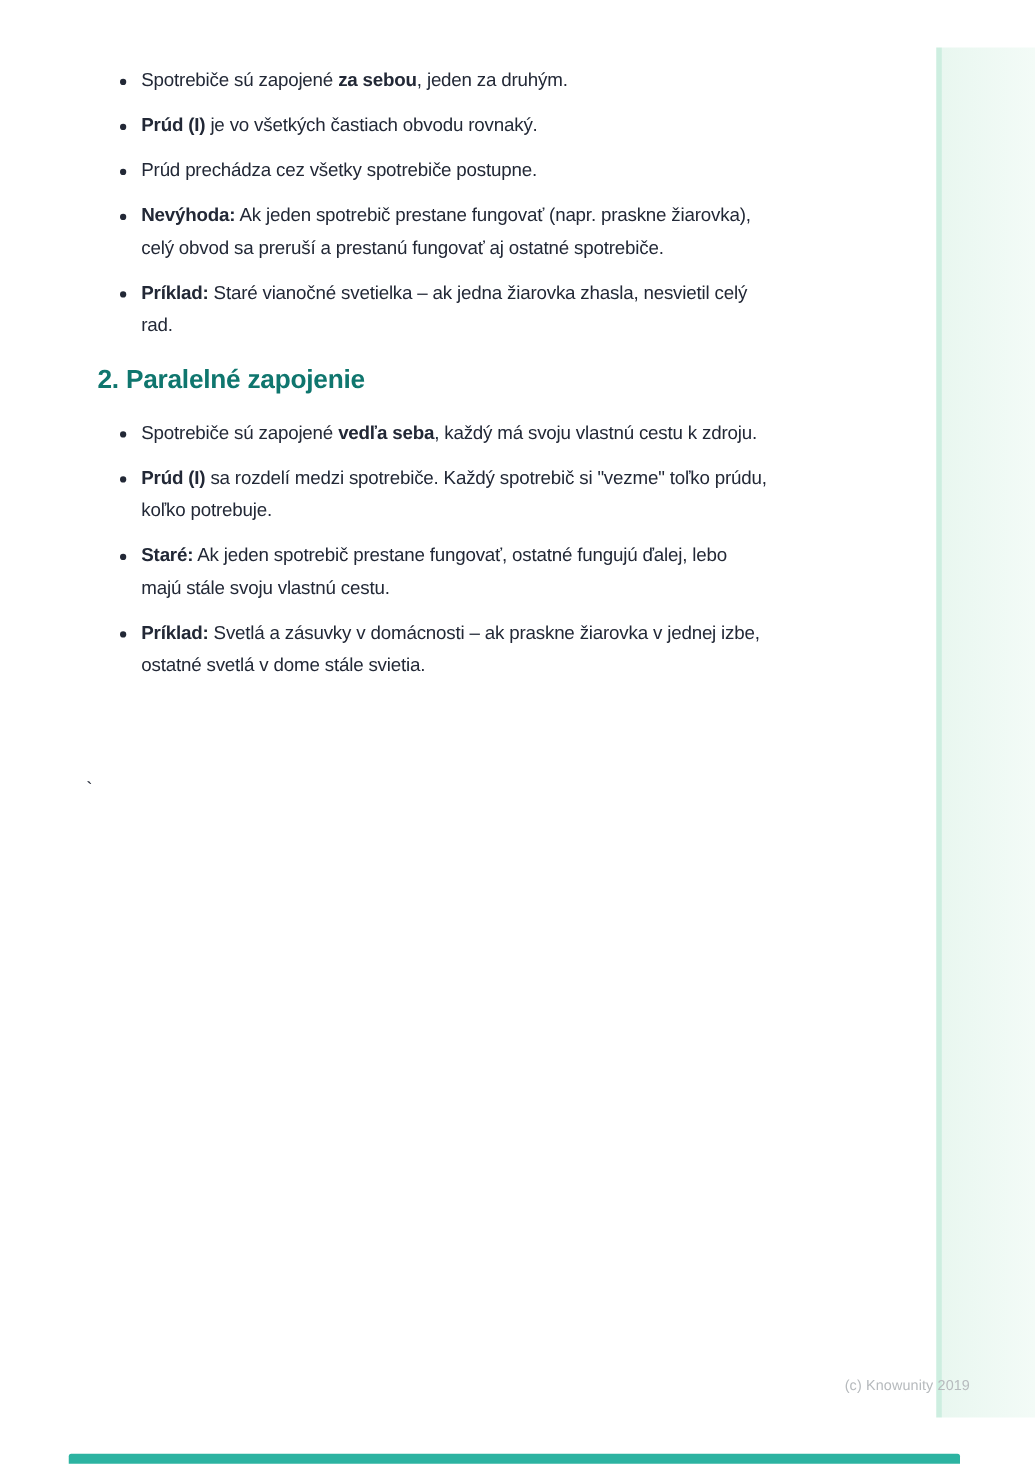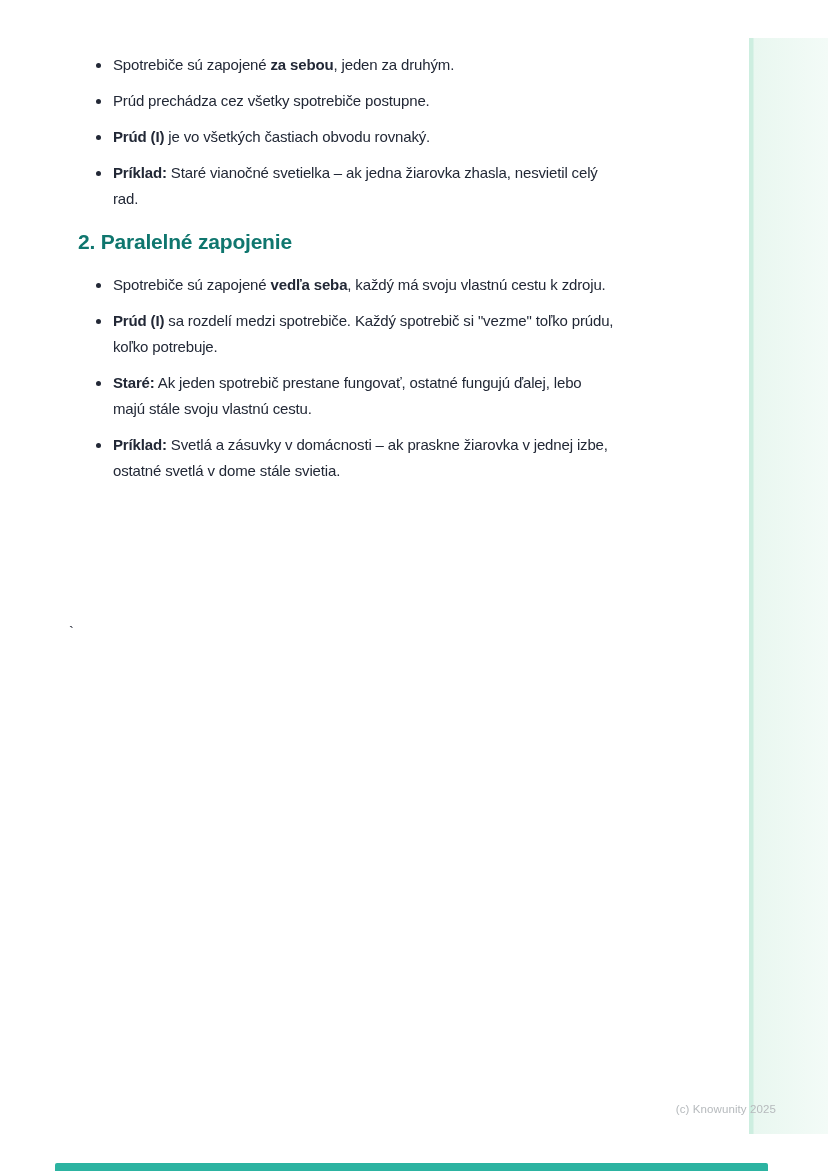--- a/index.html
+++ b/index.html
@@ -50,34 +50,35 @@
 </head>
 <body>
 
 <div class="page">
 
   <div class="edge-stripe"></div>
 
   <div class="content">
     <ul class="bullets">
         <li><span class="">Spotrebiče sú zapojené </span><span class="b">za sebou</span><span class="">, jeden za druhým.</span></li>
+        <li><span class="b">Prúd (I)</span><span class=""> je vo všetkých častiach obvodu rovnaký.</span></li>
         <li><span class="">Prúd prechádza cez všetky spotrebiče postupne.</span></li>
-        <li><span class="b">Prúd (I)</span><span class=""> je vo všetkých častiach obvodu rovnaký.</span></li>
+        <li><span class="b">Nevýhoda:</span><span class=""> Ak jeden spotrebič prestane fungovať (napr. praskne žiarovka), celý obvod sa preruší a prestanú fungovať aj ostatné spotrebiče.</span></li>
         <li><span class="b">Príklad:</span><span class=""> Staré vianočné svetielka – ak jedna žiarovka zhasla, nesvietil celý rad.</span></li>
       </ul>
 
     <h2 class="section-heading">2. Paralelné zapojenie</h2>
 
     <ul class="bullets">
         <li><span class="">Spotrebiče sú zapojené </span><span class="b">vedľa seba</span><span class="">, každý má svoju vlastnú cestu k zdroju.</span></li>
         <li><span class="b">Prúd (I)</span><span class=""> sa rozdelí medzi spotrebiče. Každý spotrebič si "vezme" toľko prúdu, koľko potrebuje.</span></li>
         <li><span class="b">Staré:</span><span class=""> Ak jeden spotrebič prestane fungovať, ostatné fungujú ďalej, lebo majú stále svoju vlastnú cestu.</span></li>
         <li><span class="b">Príklad:</span><span class=""> Svetlá a zásuvky v domácnosti – ak praskne žiarovka v jednej izbe, ostatné svetlá v dome stále svietia.</span></li>
       </ul>
   </div>
 
   <div class="stray-char">`</div>
 
-  <div class="footer">(c) Knowunity 2025</div>
+  <div class="footer">(c) Knowunity 2019</div>
 
   <div class="bottom-bar"></div>
 
 </div>
 
 </body></html>

